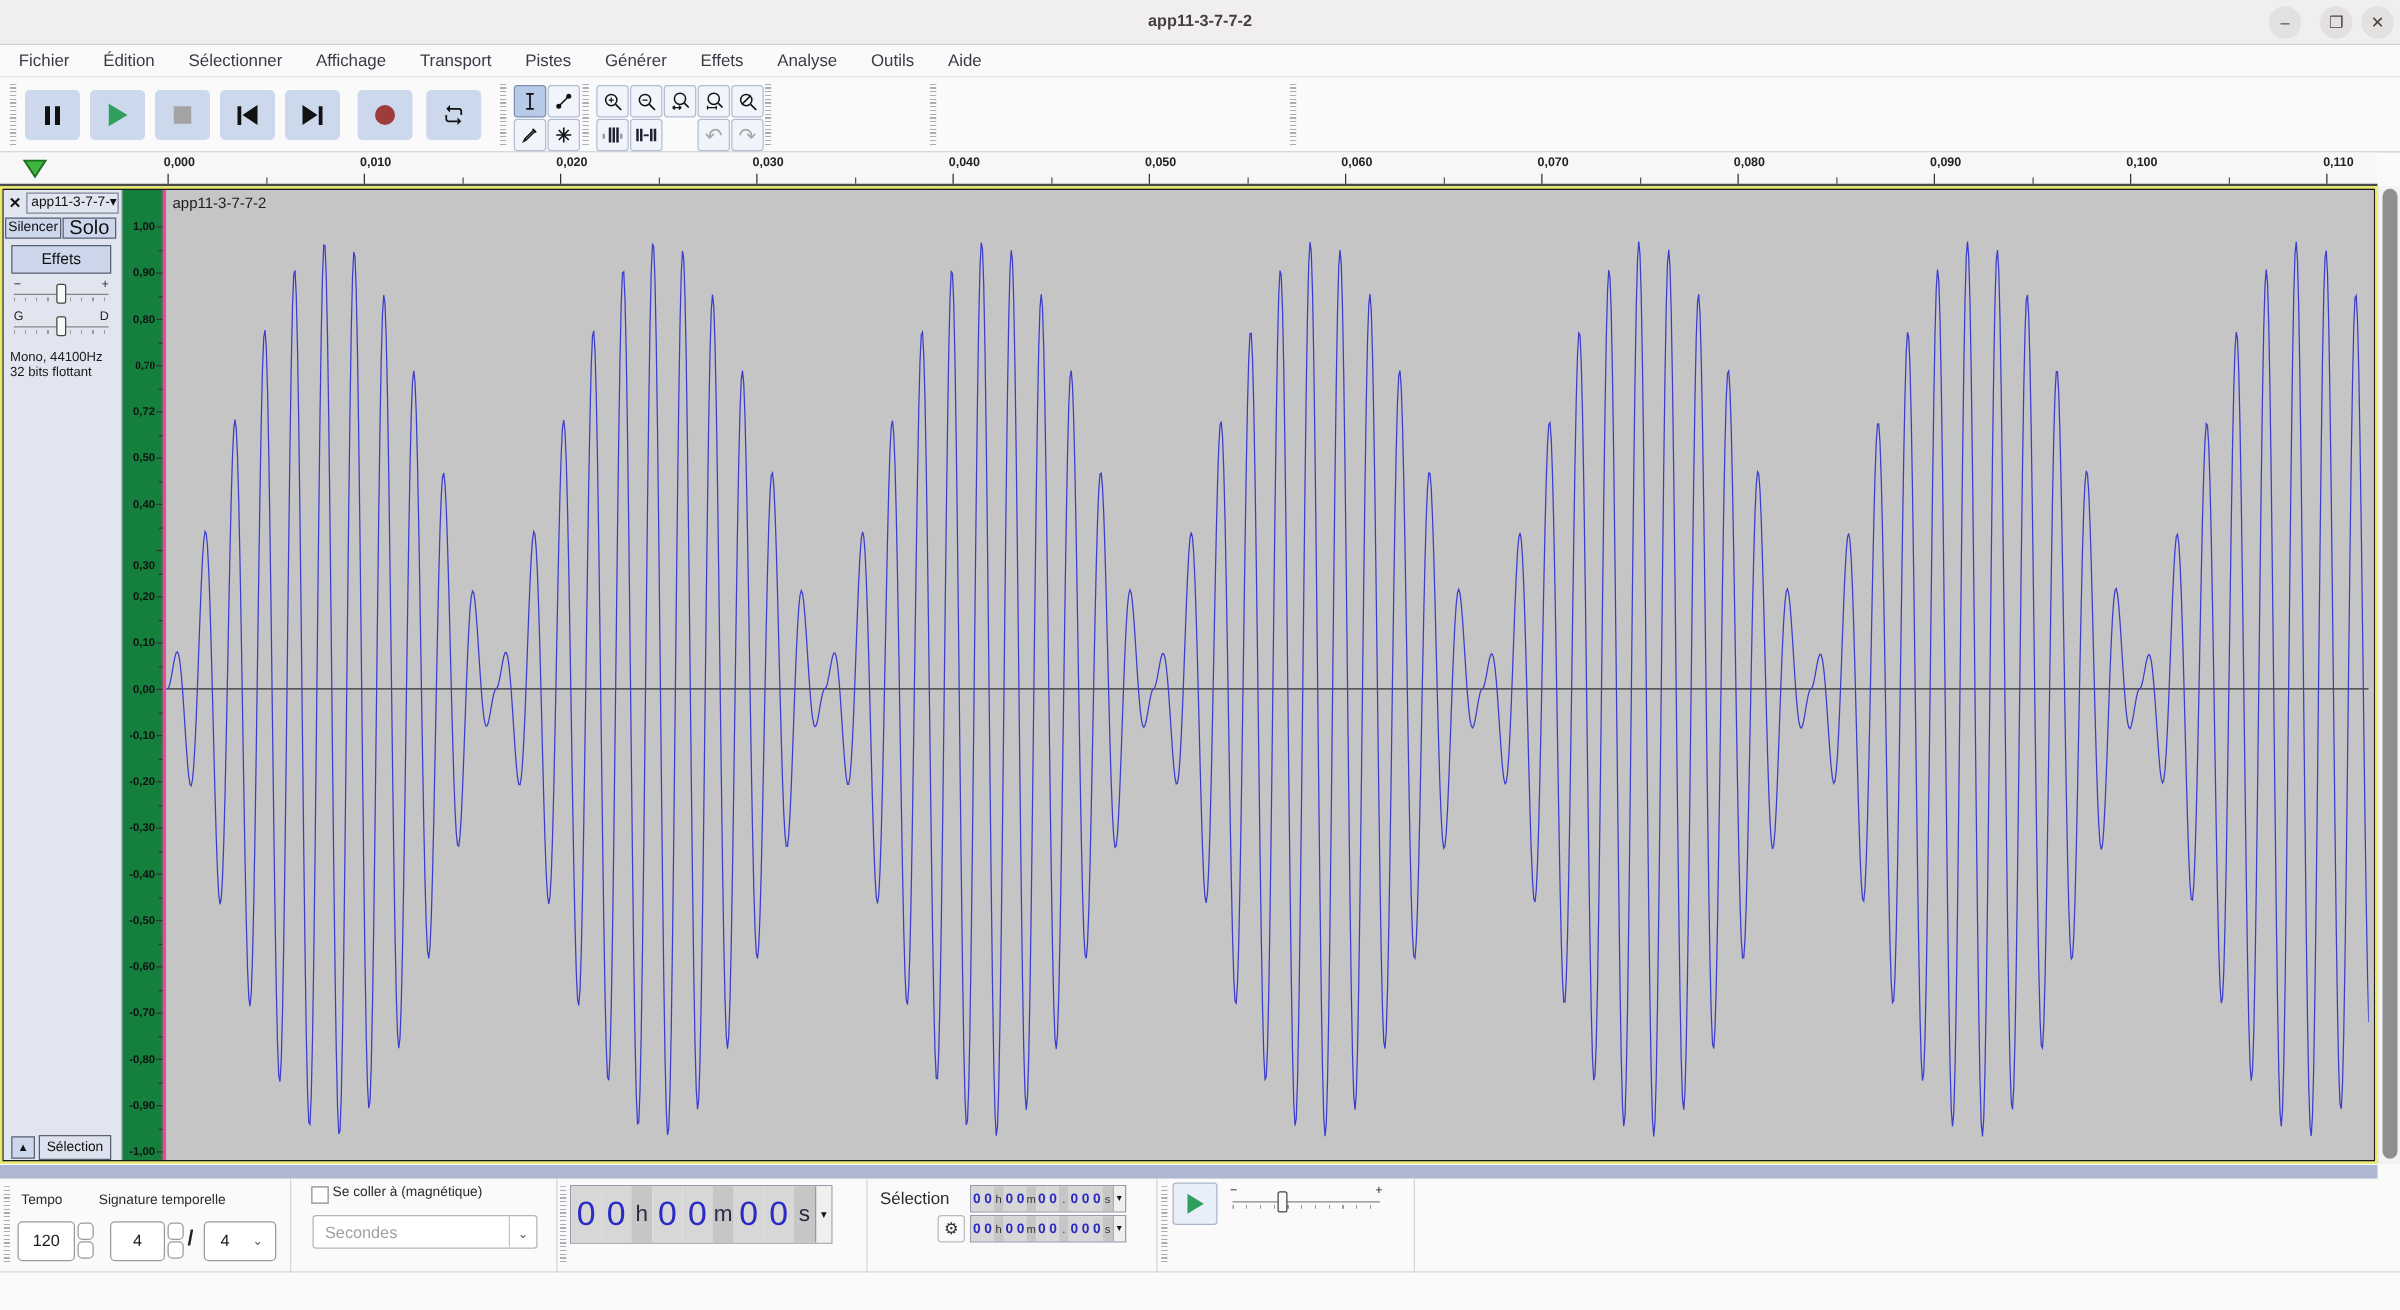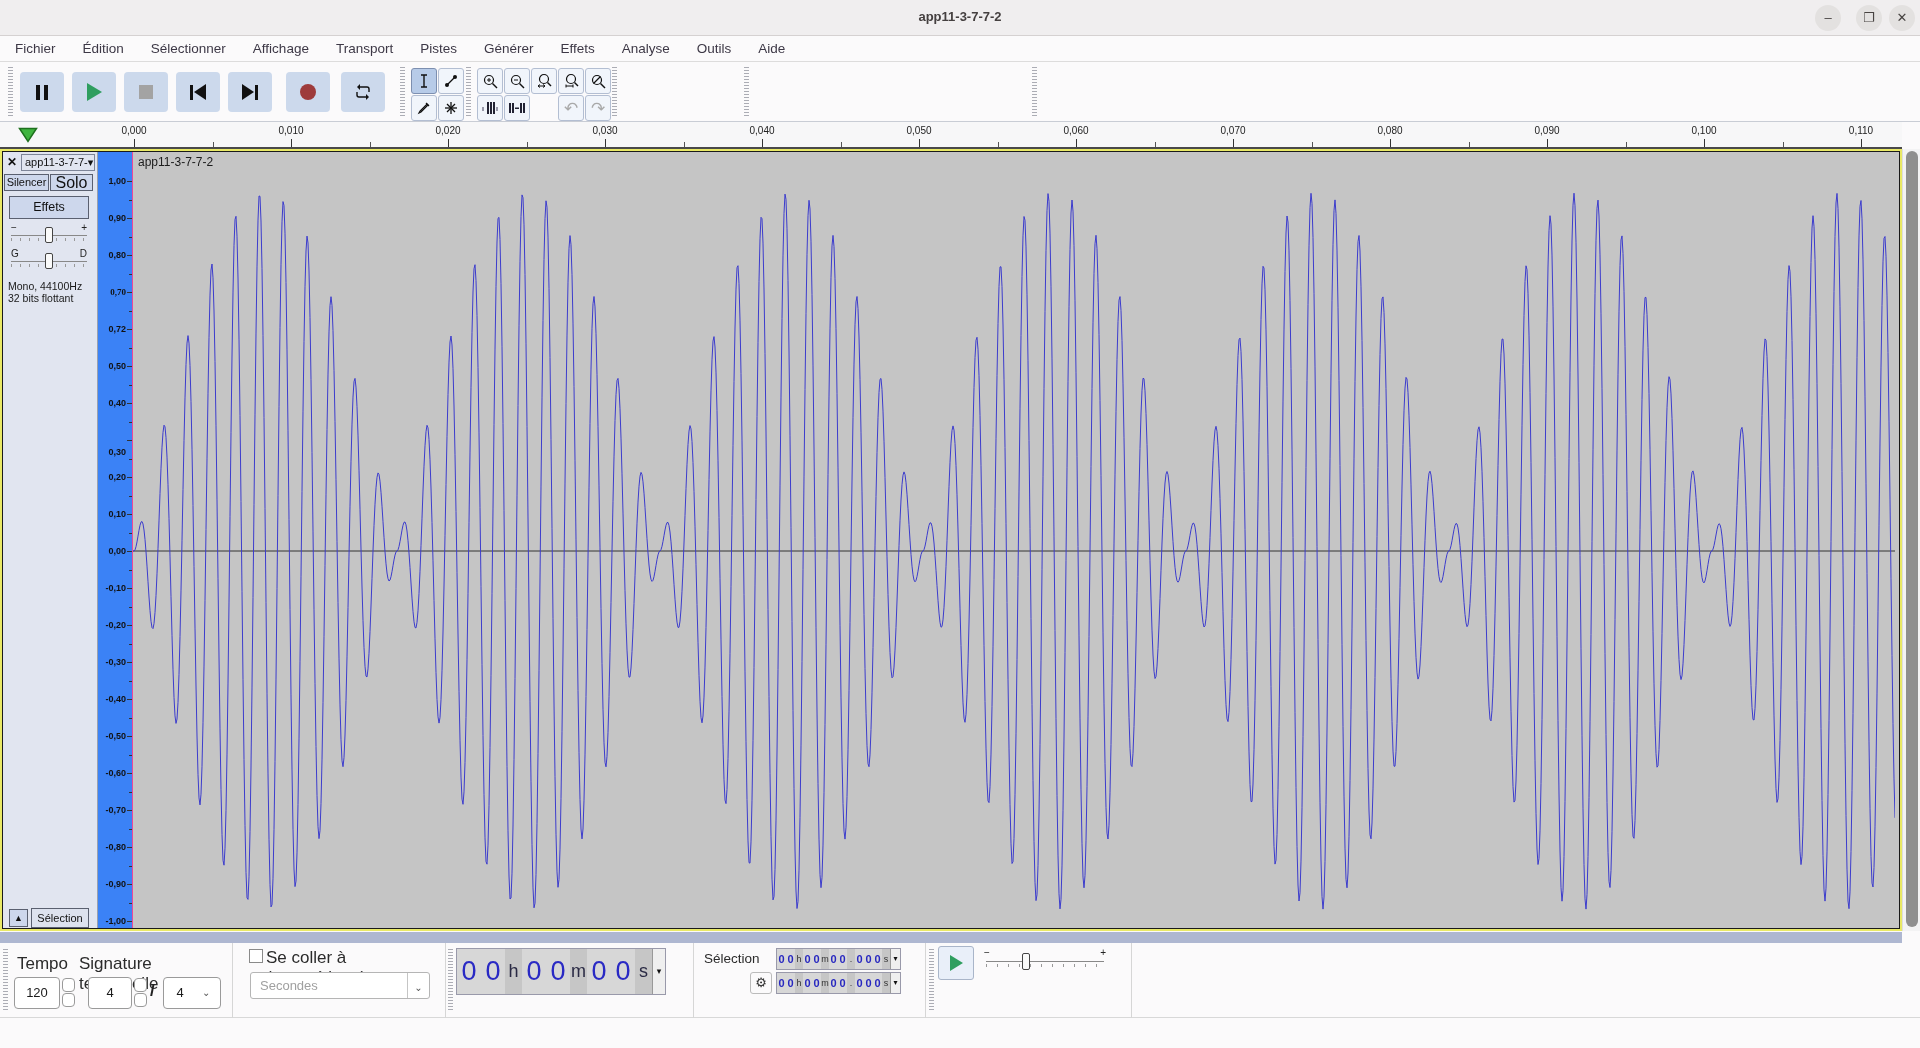--- a/index.html
+++ b/index.html
@@ -59,30 +59,30 @@
   .meterlab { position:absolute; top:6px; font-size:10.5px; color:#222; transform:translateX(-50%); }
   .metergroove { position:absolute; left:2px; right:2px; top:15px; height:1px; background:#9a9a9a; }
   .meterthumb { position:absolute; top:2px; width:9px; height:20px; background:#f4f4f4;
     border:1px solid #444; border-radius:3px; }
 
   
   #timeline { left:0; top:122px; width:1902px; height:27px; background:#f7f7f8;
     border-bottom:2px solid #4a4a4a; }
   .tl-major { position:absolute; bottom:0; width:1px; height:8px; background:#333; }
   .tl-minor { position:absolute; bottom:0; width:1px; height:5px; background:#555; }
-  .tl-lab { position:absolute; top:3px; width:44px; text-align:center; font-size:10px;
-    font-weight:normal; color:#222; transform:translateX(-22px); }
+  .tl-lab { position:absolute; top:3px; width:44px; text-align:right; font-size:10px;
+    font-weight:bold; color:#222; transform:translateX(-22px); }
 
   
   #track-border { left:0; top:149px; width:1902px; height:782px; background:#e9e966; padding:2px; }
   #track-inner { width:100%; height:100%; border:1px solid #1a1a1a; display:flex; background:#c5c5c5; }
   #track-panel { width:95px; height:100%; background:#e1e5f0; position:relative;
     border-right:1px solid #9aa0ad; }
-  #vruler { width:35px; height:100%; background:#3b82f6; position:relative;
-    border-right:1px solid #ec4899; }
+  #vruler { width:35px; height:100%; background:#15803d; position:relative;
+    border-right:3px solid #ec4899; }
   #wavewrap { position:relative; flex:1; height:100%; background:#c5c5c5; overflow:hidden; }
   .vr-lab { position:absolute; right:6px; font-size:9px; font-weight:bold; color:#111;
     transform:translateY(-50%); }
   .vr-tick { position:absolute; right:0; height:1px; background:#333; }
   #wave-title { left:5px; top:3px; font-size:12px; color:#1c1c1c; }
 
   
   .tp-close { left:4px; top:3px; font-size:12px; font-weight:bold; color:#111; }
   .tp-name { left:18px; top:2px; width:74px; height:17px; border:1px solid #7e8598;
     font-size:11px; color:#111; padding-left:3px; line-height:15px; background:#e1e5f0;
@@ -106,21 +106,21 @@
   
   #hscroll { left:0; top:932px; width:1902px; height:11px; background:#aeb7d1; }
   #vscroll { left:1902px; top:149px; width:18px; height:782px; background:#f3f3f4;
     border-left:1px solid #ddd; }
   #vthumb { left:3px; top:2px; width:12px; height:776px; background:#8f8f8f; border-radius:6px; }
 
   
   #bottombar { left:0; top:943px; width:1920px; height:75px; background:#fbfafb;
     border-bottom:1px solid #d8d8d8; }
   .bcell { top:0; height:75px; border-right:1px solid #d6d6d6; }
-  .blab { font-size:17px; color:#2b2b2b; }
+  .blab { font-size:11px; color:#2b2b2b; }
   .binput { border:1px solid #9a9a9a; border-radius:4px; background:#fff; text-align:center;
     font-size:13px; color:#1a1a1a; }
   .spin { width:13px; height:14px; border:1px solid #9a9a9a; border-radius:4px; background:#fff; }
   .combo { border:1px solid #b5b5b5; border-radius:3px; background:#fff; }
   .chev { color:#555; font-size:10px; }
   .checkbox { width:14px; height:14px; border:1px solid #8a8a8a; background:#fff; }
 
   .tdisp { display:flex; border:1px solid #99a; }
   .tdisp span { display:inline-block; text-align:center; }
   .td-big .dgt { width:24px; background:#d7d7d7; color:#2a2ac4; font-size:27px; line-height:45px; }

